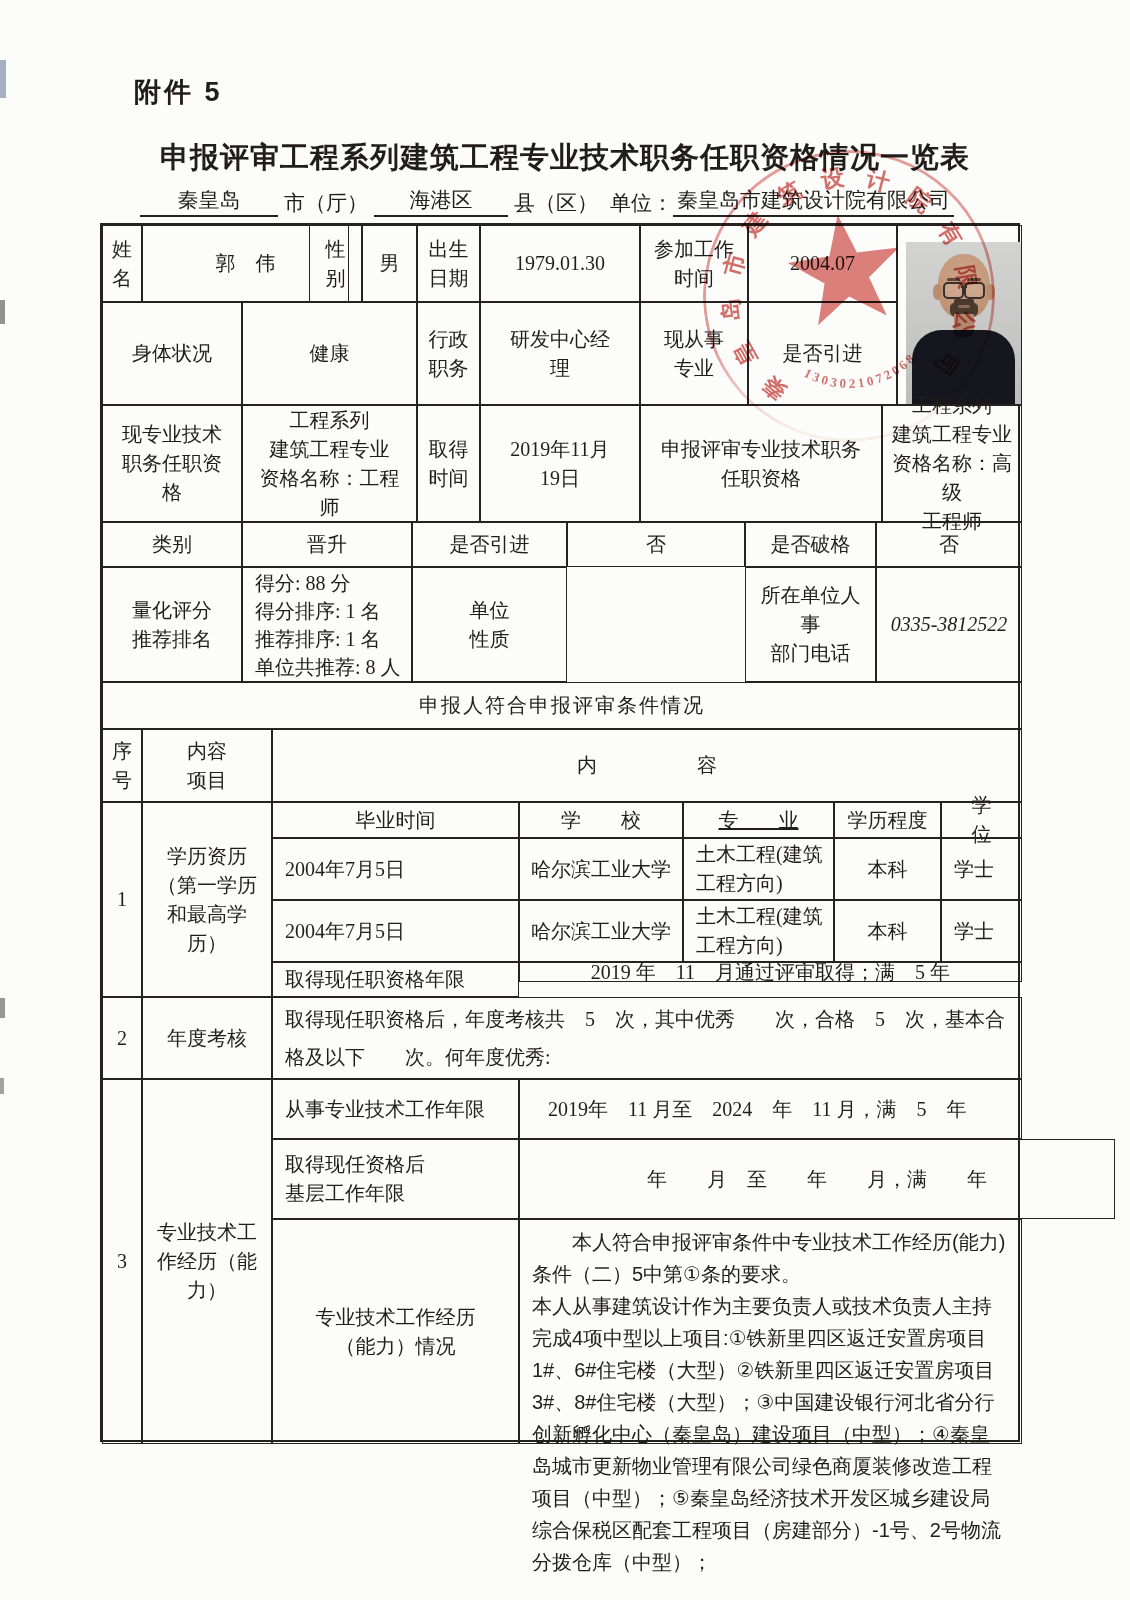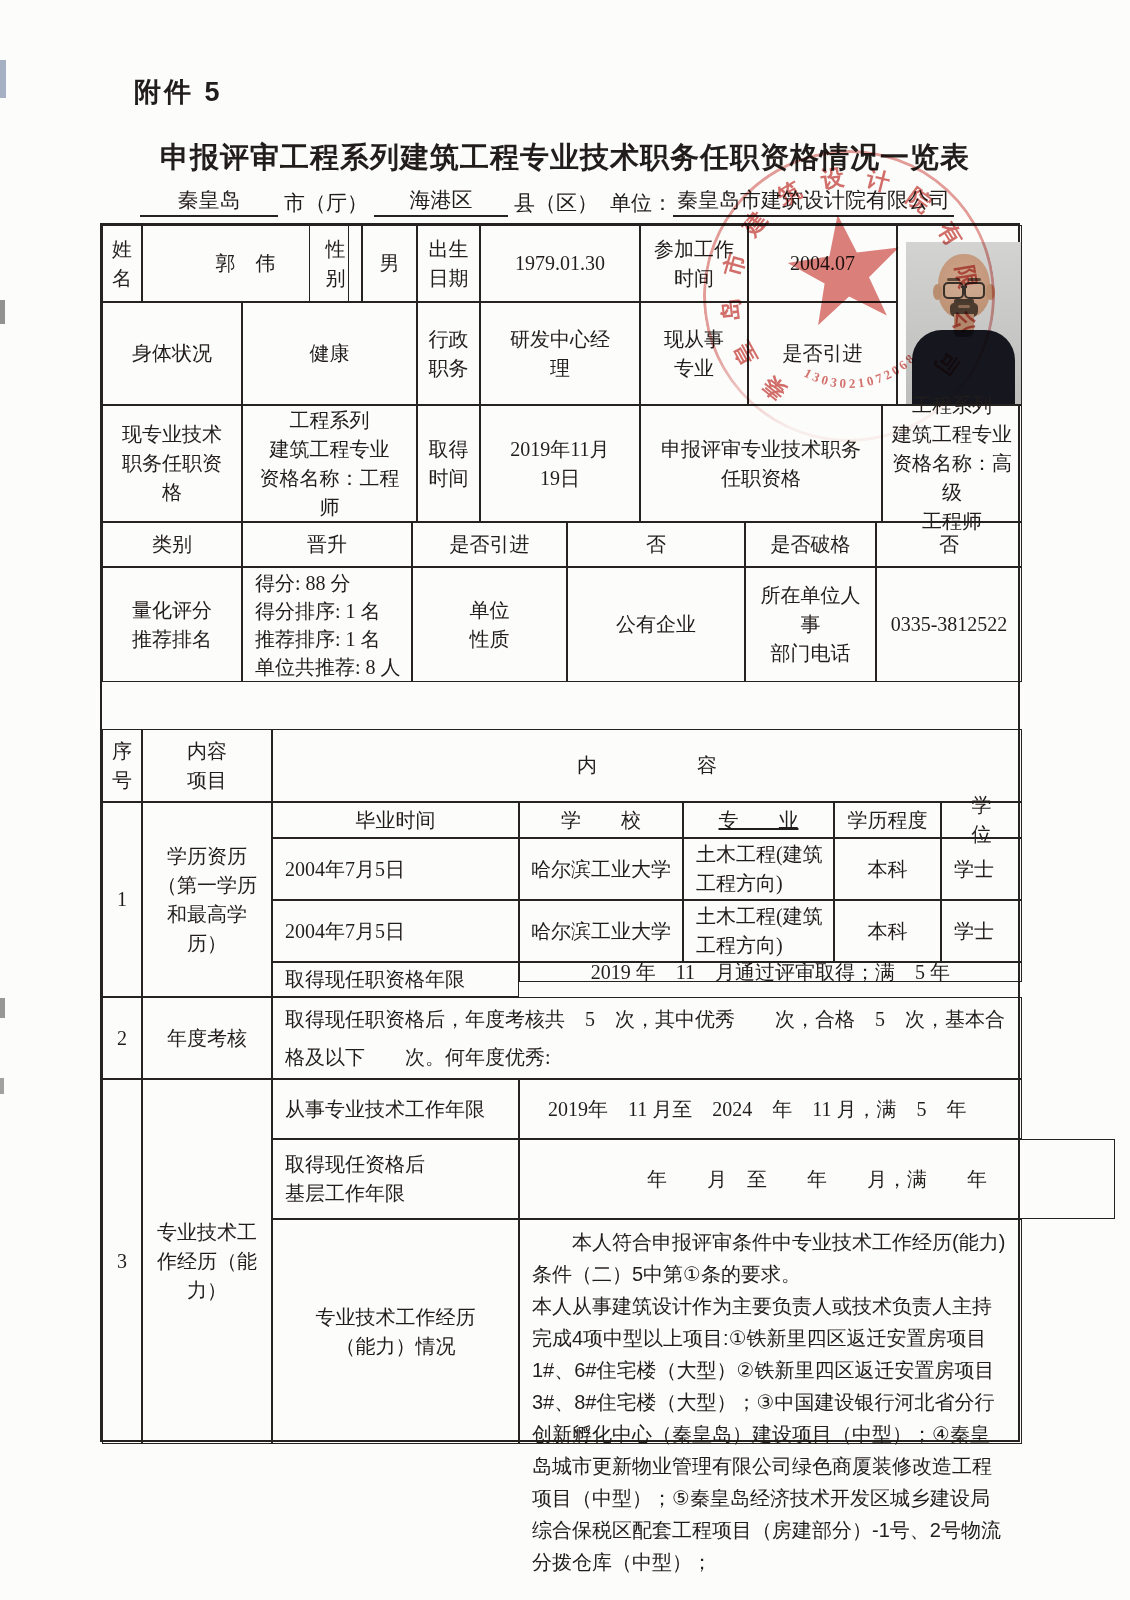--- a/index.html
+++ b/index.html
@@ -160,26 +160,26 @@
     <div class="cell" style="left:774px;top:297px;width:146px;height:45px;">否</div>
 
     <div class="cell" style="left:0;top:342px;width:140px;height:115px;">量化评分
 推荐排名</div>
     <div class="cell left" style="left:140px;top:342px;width:170px;height:115px;line-height:1.4;">得分: 88 分
 得分排序: 1 名
 推荐排序: 1 名
 单位共推荐: 8 人</div>
     <div class="cell" style="left:310px;top:342px;width:155px;height:115px;">单位
 性质</div>
-    <div class="cell" style="left:465px;top:342px;width:178px;height:115px;">公有企业</div>
     <div class="cell" style="left:643px;top:342px;width:131px;height:115px;">所在单位人
 事
 部门电话</div>
-    <div class="cell" style="left:774px;top:342px;width:146px;height:115px;">0335-3812522</div>
-
+    <div class="cell" style="left:774px;top:342px;width:146px;height:115px;font-style:italic;">0335-3812522</div>
+
+    <div class="cell banner" style="left:0;top:457px;width:920px;height:47px;">申报人符合申报评审条件情况</div>
 
     <div class="cell" style="left:0;top:504px;width:40px;height:73px;">序
 号</div>
     <div class="cell" style="left:40px;top:504px;width:130px;height:73px;">内容
 项目</div>
     <div class="cell" style="left:170px;top:504px;width:750px;height:73px;">内　　　　　容</div>
 
     <div class="cell" style="left:0;top:577px;width:40px;height:195px;">1</div>
     <div class="cell" style="left:40px;top:577px;width:130px;height:195px;">学历资历
 （第一学历

